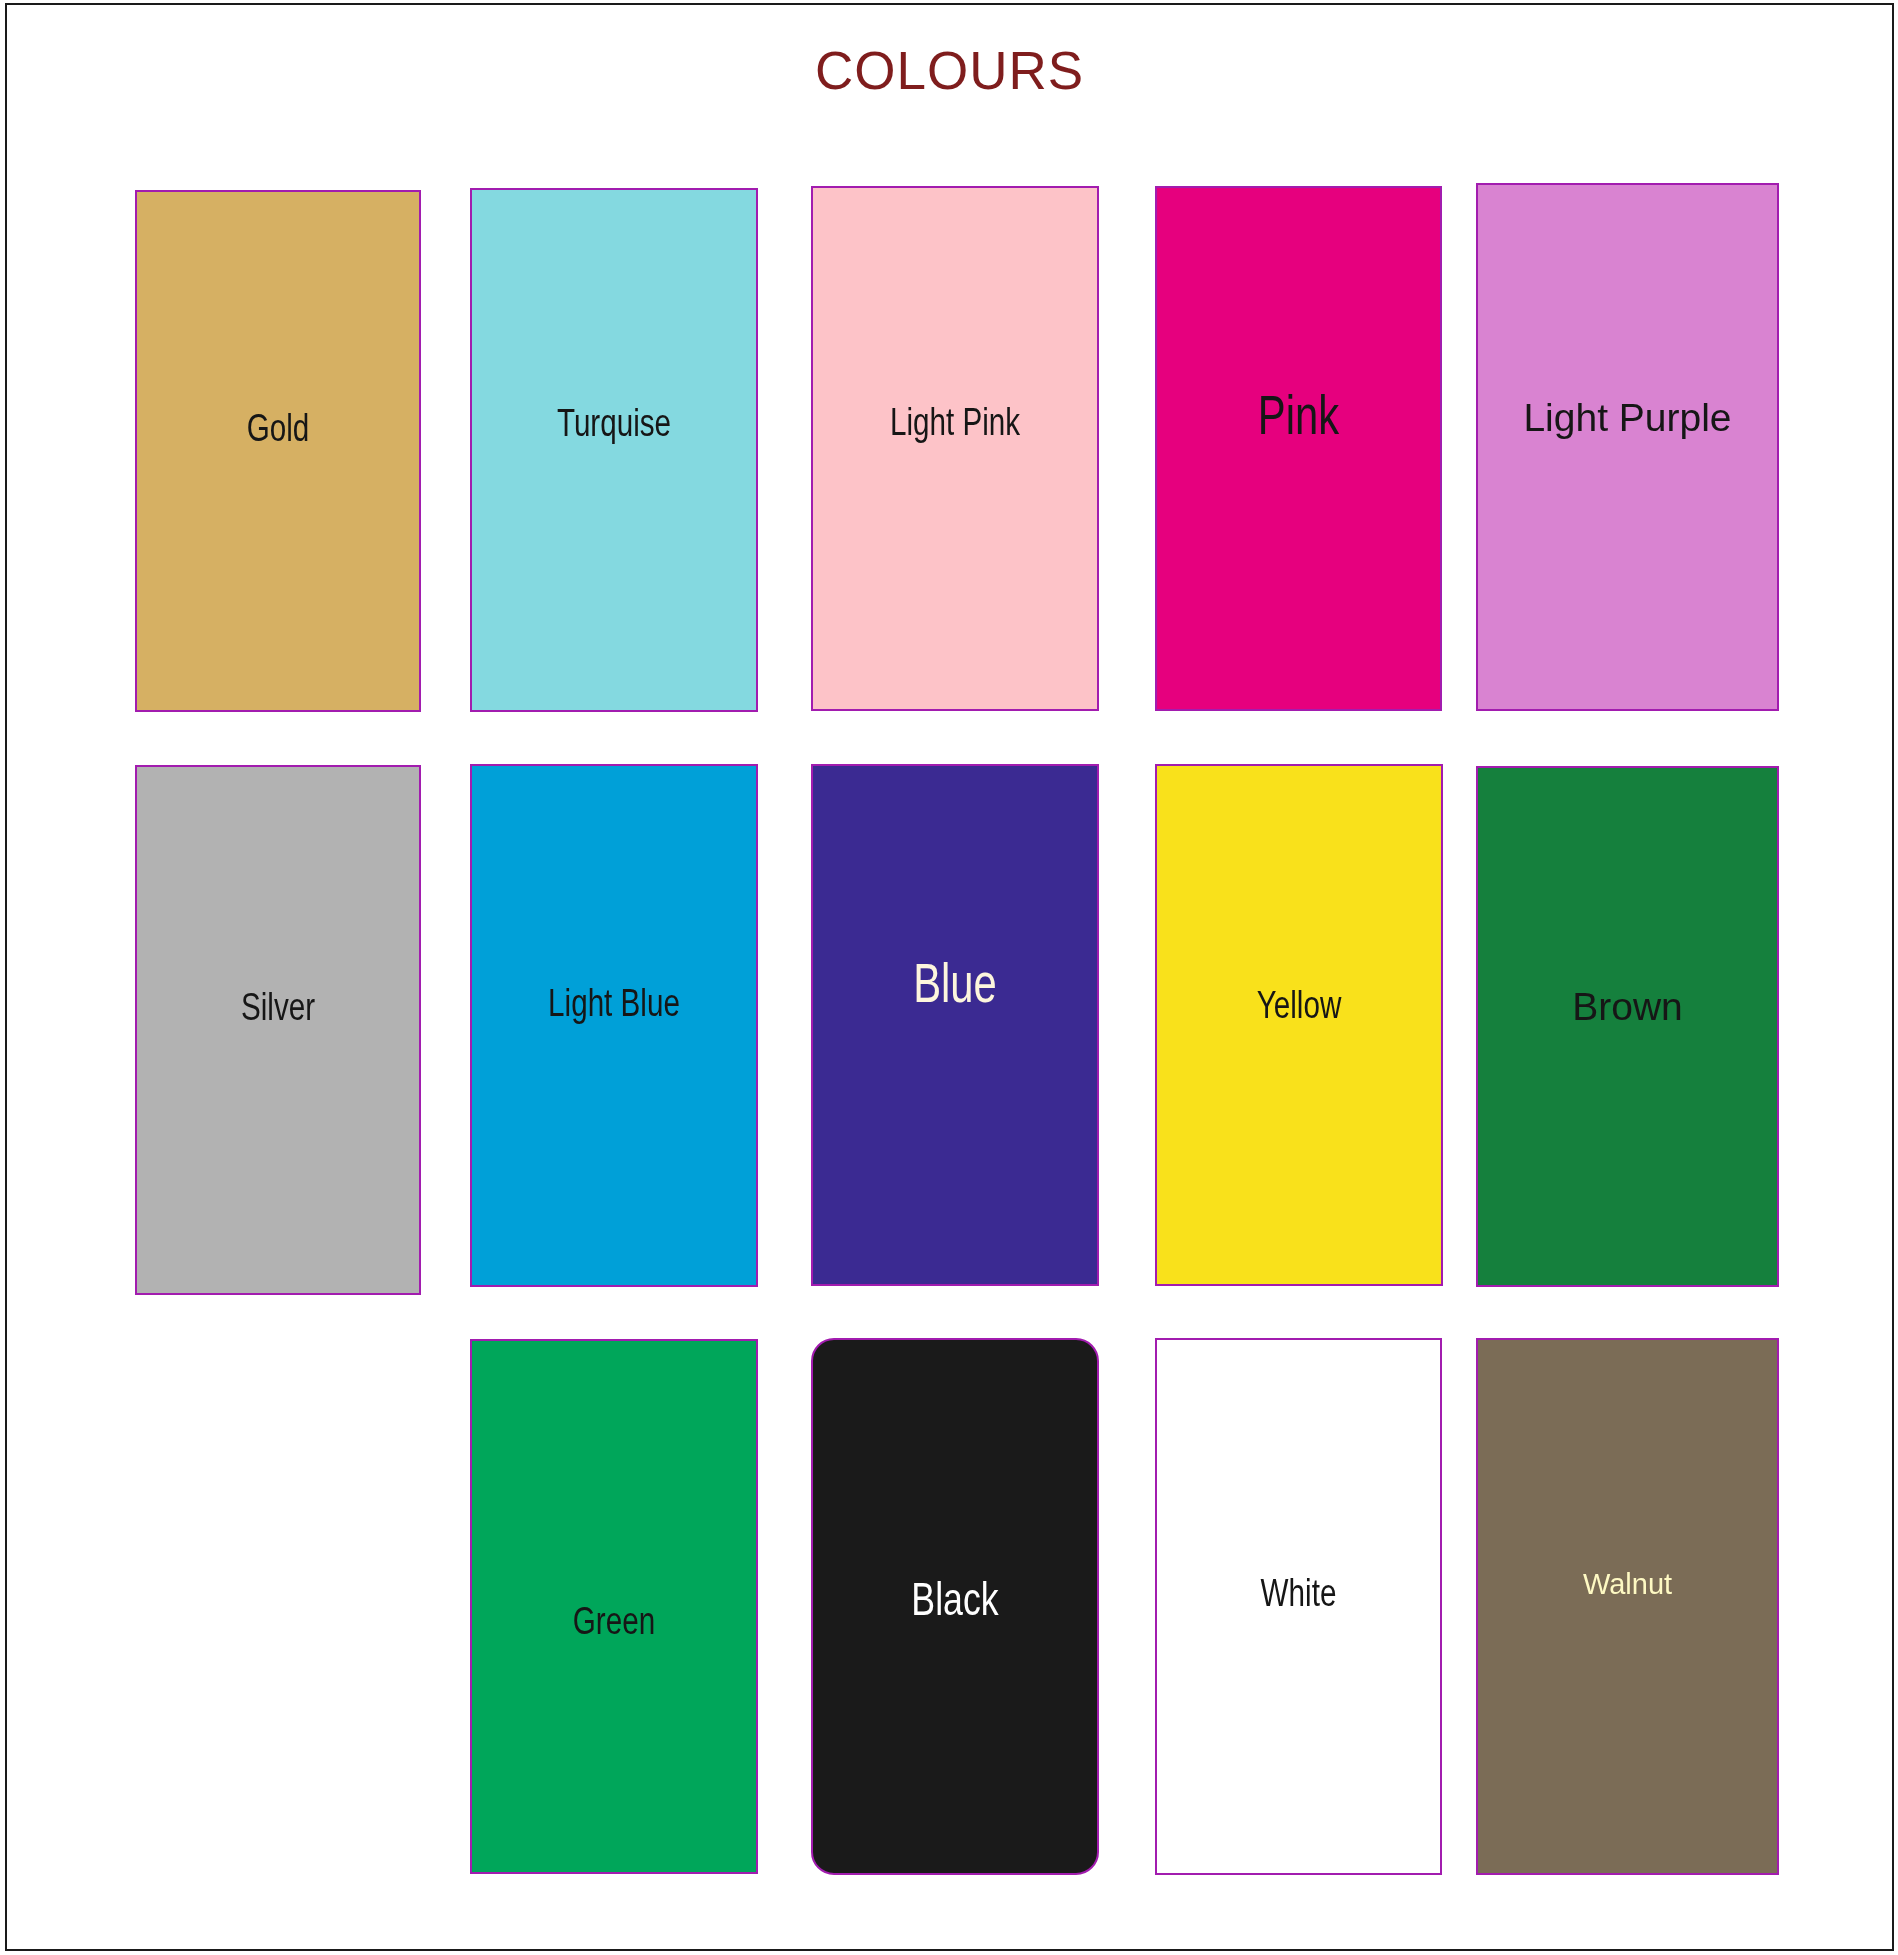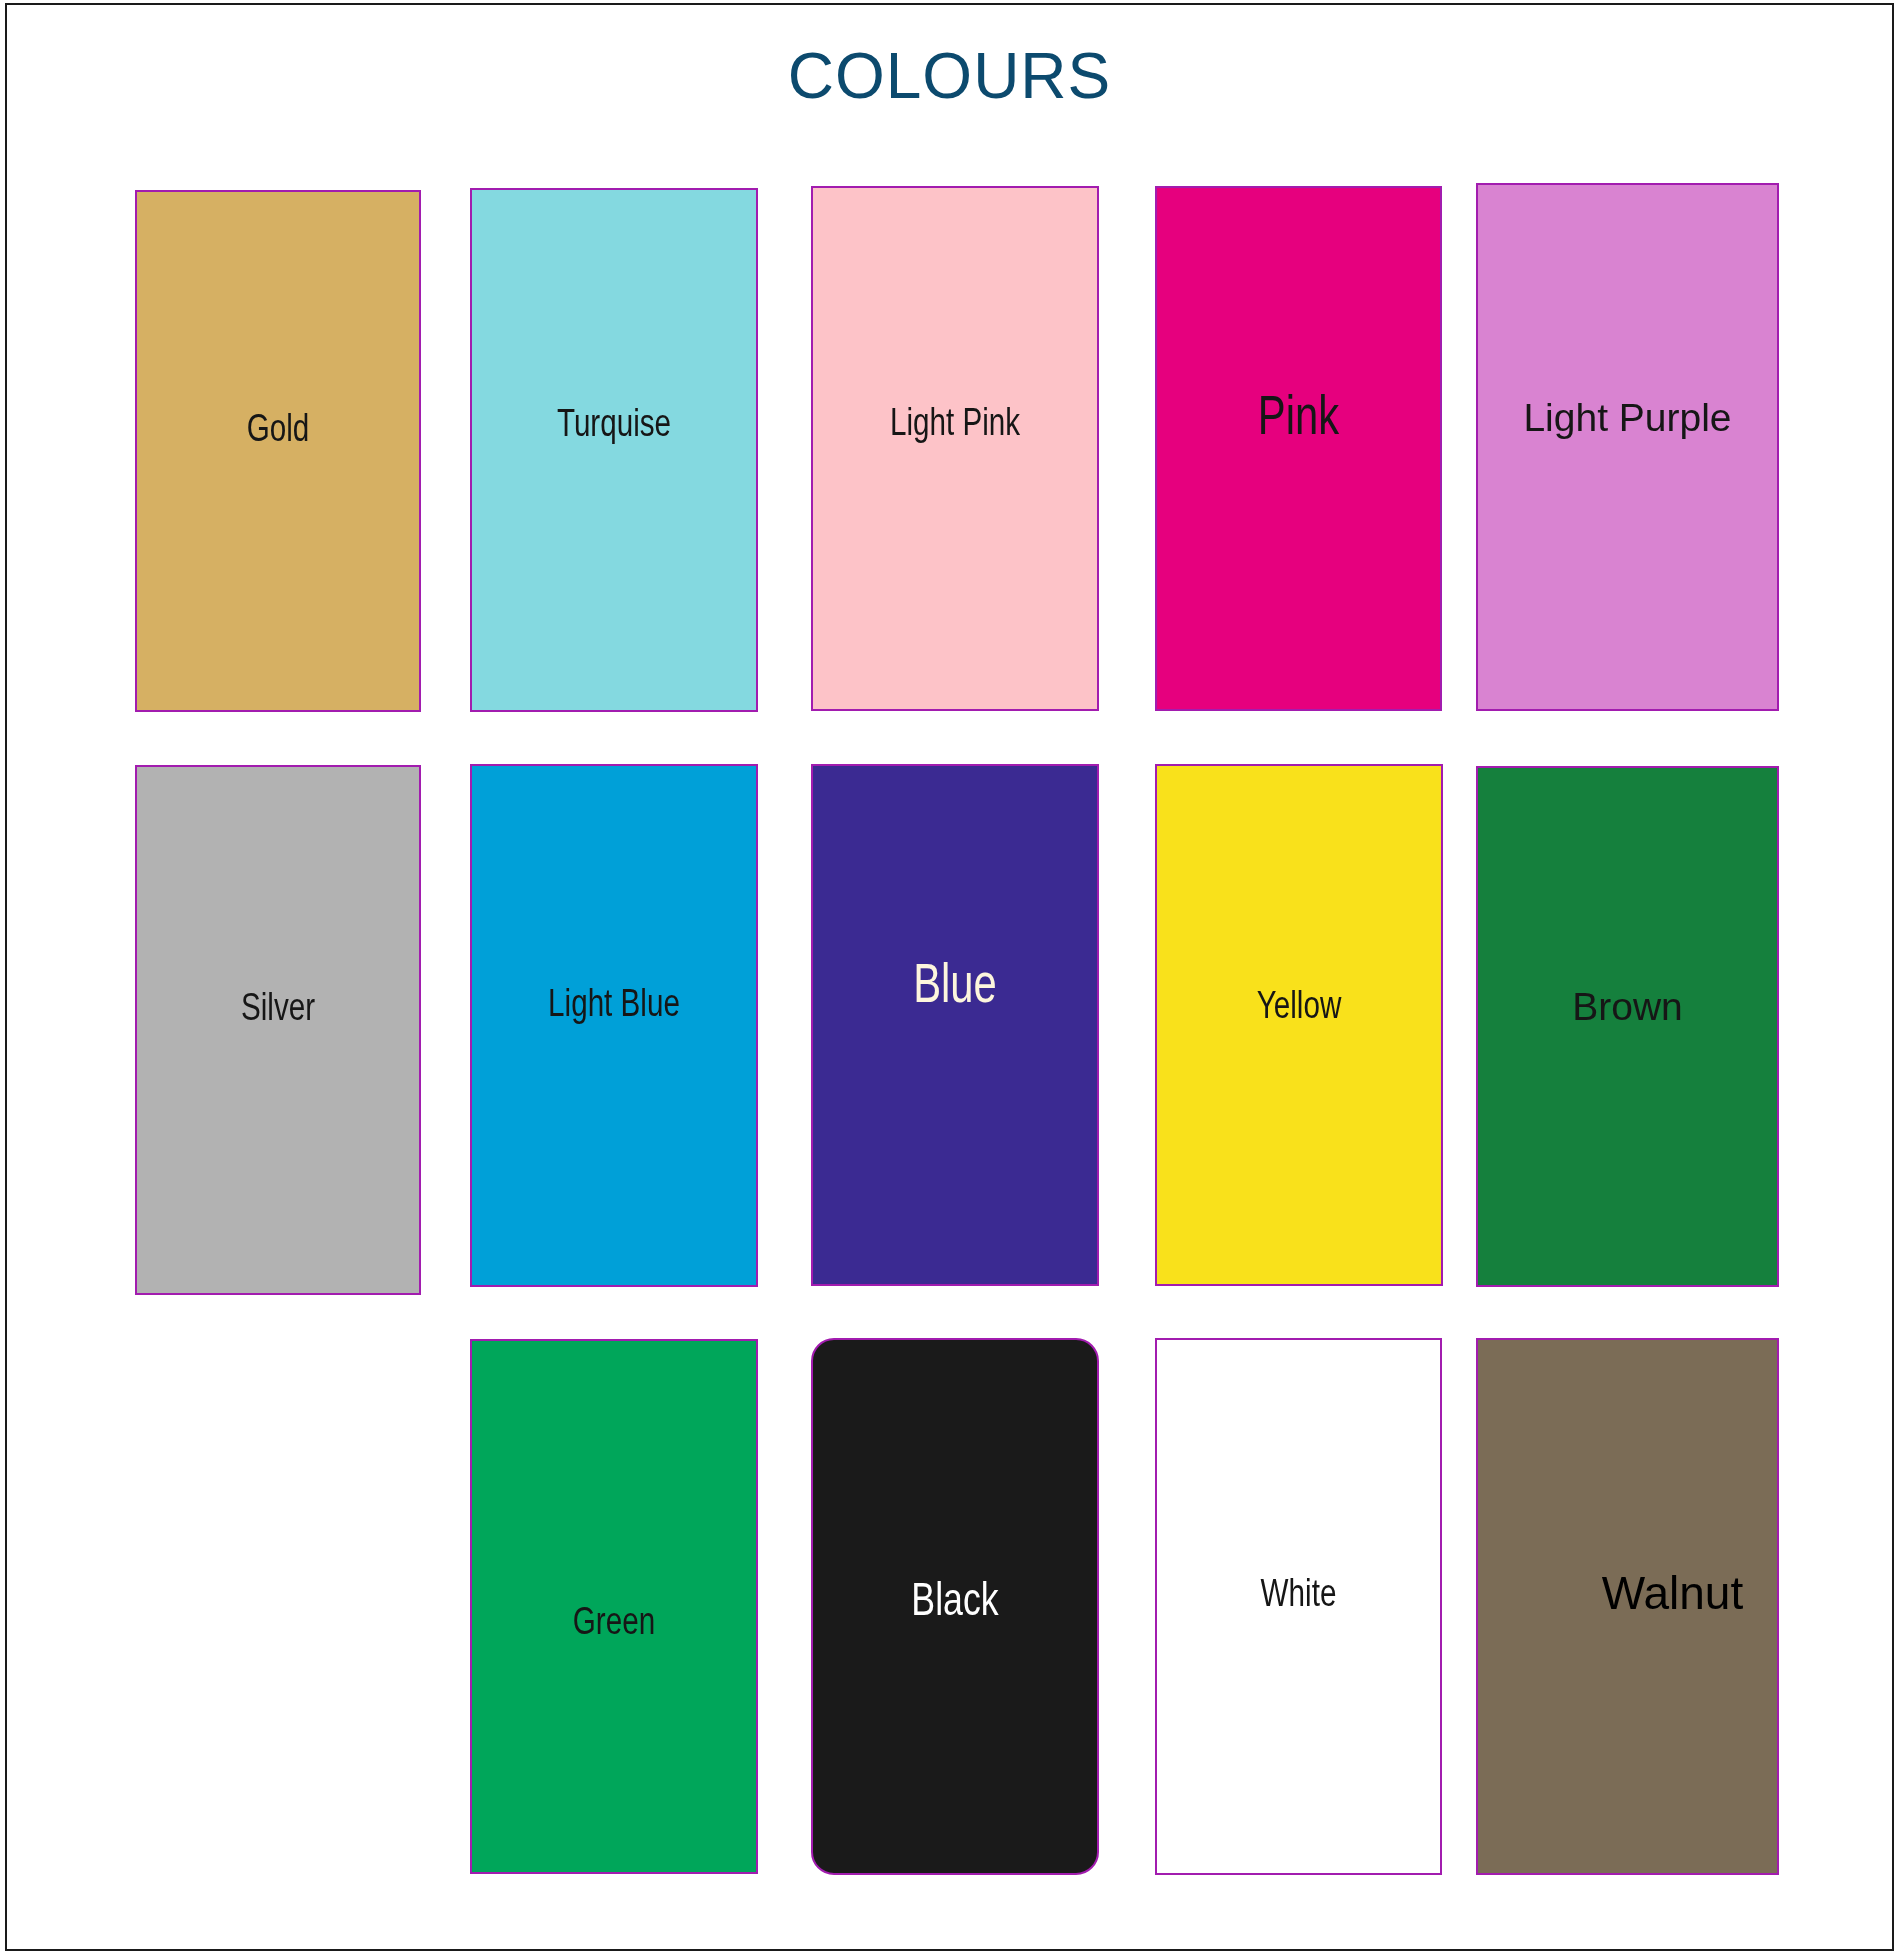--- a/index.html
+++ b/index.html
@@ -32,24 +32,24 @@
     box-sizing: border-box;
     pointer-events: none;
   }
 
   #chart-title {
     position: absolute;
     left: 0;
     top: 44px;
     width: 1899px;
     text-align: center;
-    font-size: 64px;
+    font-size: 53px;
     line-height: 1;
     letter-spacing: 1px;
-    color: #0c4a6e;
+    color: #7f1d1d;
     font-weight: 400;
     font-family: "Liberation Sans", sans-serif;
     white-space: nowrap;
   }
 
   #swatch-grid {
     position: absolute;
     left: 0;
     top: 0;
     width: 1899px;
@@ -117,18 +117,18 @@
       <div class="swatch" style="left: 470px; top: 1339px; width: 288px; height: 535px; background: rgb(0, 166, 90);">
         <div class="swatch-label" style="font-size: 39px; color: rgb(22, 22, 22); top: 260px; transform: scaleX(0.76); transform-origin: center center;">Green</div>
       </div>
       <div class="swatch" style="left: 811px; top: 1338px; width: 288px; height: 537px; background: rgb(26, 26, 26); border-radius: 23px;">
         <div class="swatch-label" style="font-size: 47px; color: rgb(255, 255, 255); top: 235px; transform: scaleX(0.76); transform-origin: center center;">Black</div>
       </div>
       <div class="swatch" style="left: 1155px; top: 1338px; width: 287px; height: 537px; background: rgb(255, 255, 255);">
         <div class="swatch-label" style="font-size: 39px; color: rgb(22, 22, 22); top: 233px; transform: scaleX(0.76); transform-origin: center center;">White</div>
       </div>
       <div class="swatch" style="left: 1476px; top: 1338px; width: 303px; height: 537px; background: rgb(123, 108, 86);">
-        <div class="swatch-label" style="font-size: 46px; color: #000000; top: 230px; padding-left: 45px;">Walnut</div>
+        <div class="swatch-label" style="font-size: 29px; color: #fef9c3; top: 230px;">Walnut</div>
       </div>
     </div>
 
 </div>
 
 
 </body></html>

